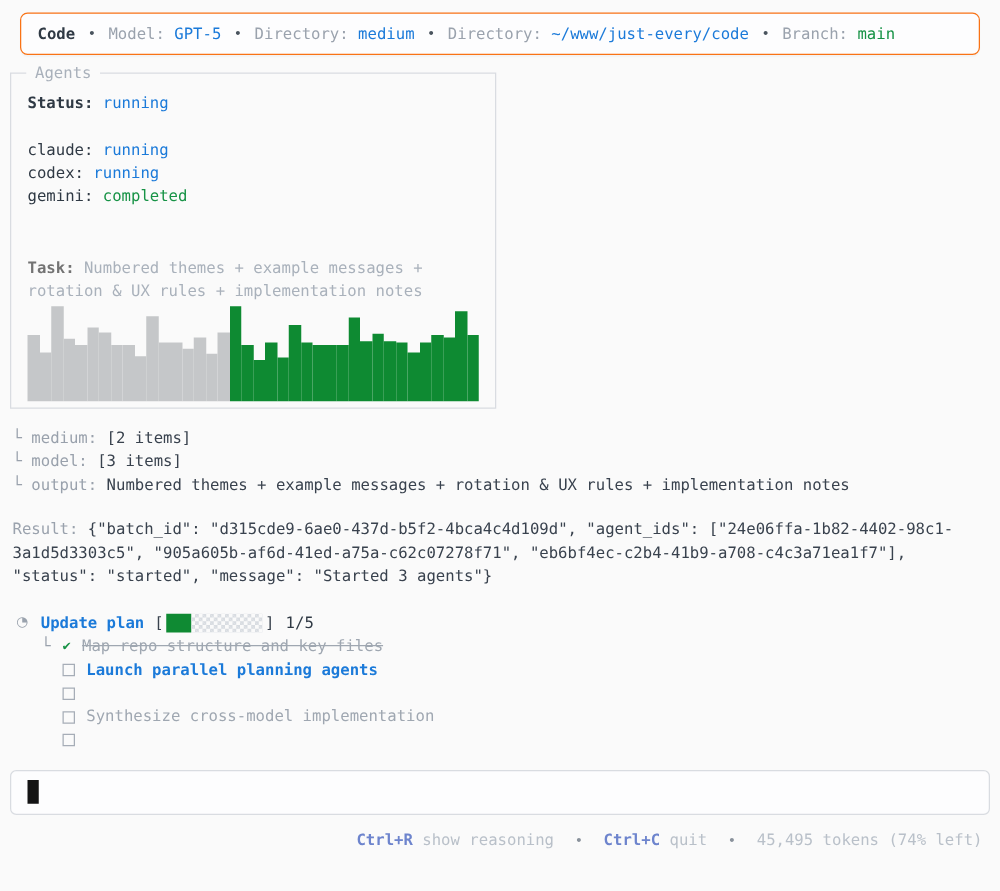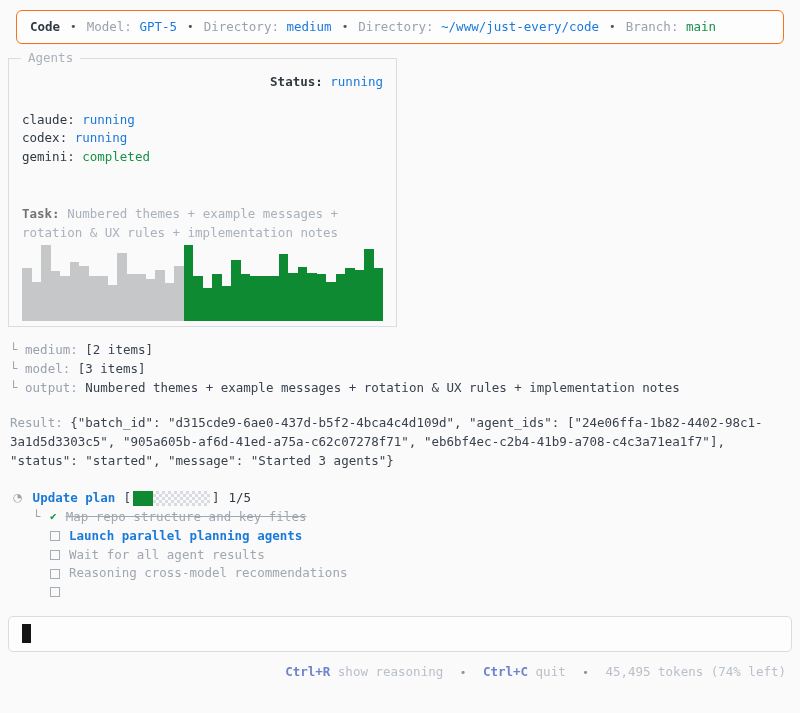--- a/index.html
+++ b/index.html
@@ -26,21 +26,21 @@
   
   .agents-panel{
     position:relative;width:389px;box-sizing:border-box;
     margin:14px 0 0 8px;border:1px solid #d9dce1;
     padding:14px 13px 5px;
   }
   .panel-title{
     position:absolute;top:-10px;left:12px;
     background:#fafafa;padding:0 7px;color:#a9b1bb;
   }
-  .status-line{margin-bottom:19px;text-align:right;}
+  .status-line{margin-bottom:19px;}
   .status-line .k{font-weight:bold;color:#2f3944;}
   .agent-line .k{color:#2f3944;}
   .task{margin-top:38px;color:#a9b1bb;}
   .task .k{font-weight:bold;color:#737373;}
   .bars{margin-top:3px;height:76px;display:flex;align-items:flex-end;}
   .bars .bar{flex:1 1 0;}
 
   
   .params{margin:14px 0 0 10px;}
   .param-row .k{color:#99a1ac;}
@@ -205,26 +205,25 @@
       <span class="txt done">Map repo structure and key files</span>
     </div>
     <div class="plan-row">
       <span class="lead"></span>
       <span class="box-icon"></span>
       <span class="txt active">Launch parallel planning agents</span>
     </div>
     <div class="plan-row">
       <span class="lead"></span>
       <span class="box-icon"></span>
-      <span class="txt pending">Wait for all agent results</span>
-    </div>
-    <div class="plan-row">
-      <span class="lead"></span>
-      <span class="box-icon"></span>
-      <span class="txt pending">Reasoning cross-model recommendations</span>
+    </div>
+    <div class="plan-row">
+      <span class="lead"></span>
+      <span class="box-icon"></span>
+      <span class="txt pending">Synthesize cross-model implementation</span>
     </div>
     <div class="plan-row">
       <span class="lead"></span>
       <span class="box-icon"></span>
     </div>
   </div>
 
 <div class="composer">
   <span class="cursor"></span>
   <span></span>

